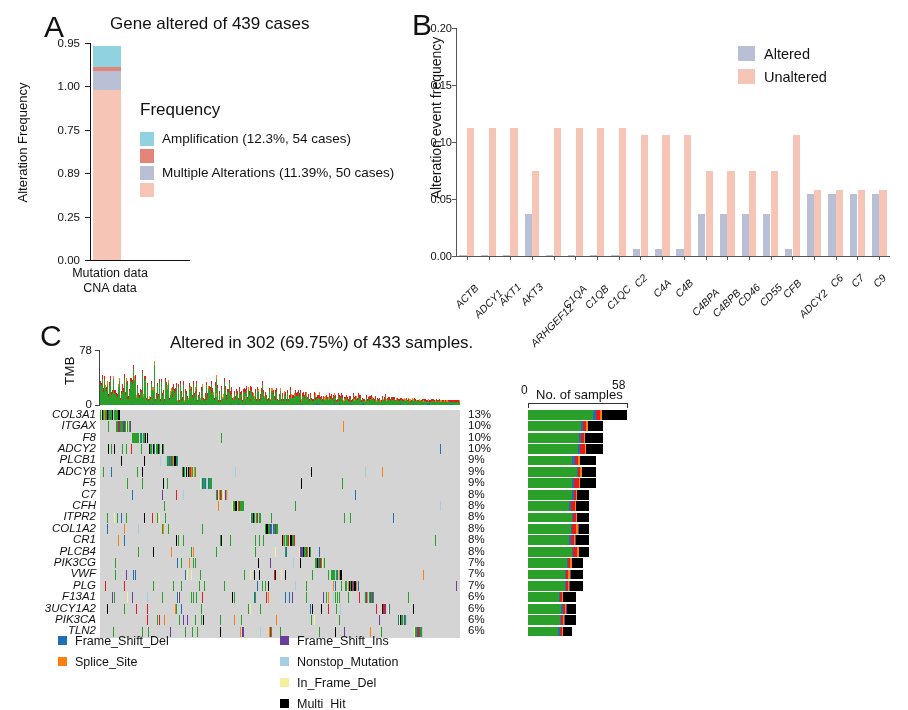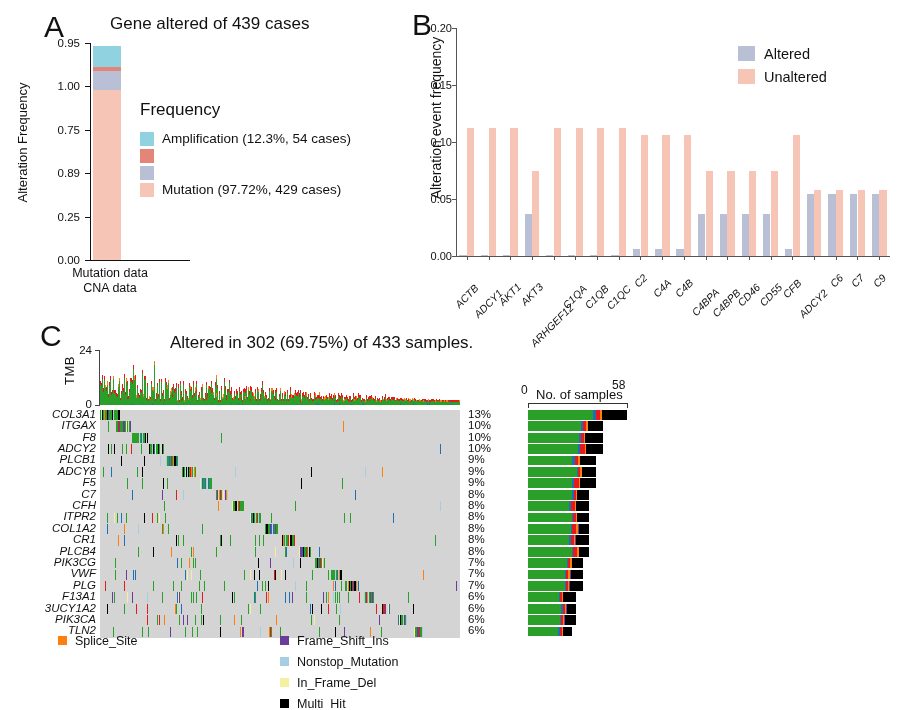--- a/index.html
+++ b/index.html
@@ -159,24 +159,24 @@
     <div id="panelA-legend-rows">
         <div class="legrowA">
           <div class="legswA" style="background: rgb(145, 210, 224);"></div>
           <div class="legtxA">Amplification (12.3%, 54 cases)</div>
         </div>
         <div class="legrowA">
           <div class="legswA" style="background: rgb(228, 133, 122);"></div>
         </div>
         <div class="legrowA">
           <div class="legswA" style="background: rgb(185, 191, 212);"></div>
+          <div class="legtxA">Multiple Alterations (11.39%, 50 cases)</div>
         </div>
         <div class="legrowA">
           <div class="legswA" style="background: rgb(246, 197, 181);"></div>
-          <div class="legtxA">Mutation (97.72%, 429 cases)</div>
         </div>
       </div>
   </div>
 </div>
 
 <div id="panelB">
   <div class="panel-letter" style="left:4px;top:10px;">B</div>
   <div class="ylabB">Alteration event frequency</div>
   <div class="axisB-y"></div>
   <div class="axisB-x"></div>
@@ -287,21 +287,21 @@
         <div class="legswB" style="background: rgb(246, 197, 181);"></div>
         <div class="legtxB">Unaltered</div>
       </div>
     </div>
 </div>
 
 <div id="panelC">
   <div class="panel-letter" style="left:40px;top:6px;">C</div>
   <div class="titleC">Altered in 302 (69.75%) of 433 samples.</div>
 
-  <div class="tmb-lab" style="left:66px;top:29px;">24</div>
+  <div class="tmb-lab" style="left:66px;top:29px;">78</div>
   <div class="tmb-lab" style="left:66px;top:83px;">0</div>
   <div id="tmb-ylabel">TMB</div>
   <div id="tmb-axis"></div>
   <div id="tmb-tick-top"></div>
   <div id="tmb-tick-bot"></div>
   <div id="tmb-block">
       <div class="tmb-bar" style="left: 0px; width: 0.85px; height: 24.0247px;">
         <i style="height: 3.5px; background: rgb(228, 26, 28);"></i>
         <i style="height: 20.5247px; background: rgb(42, 160, 42);"></i>
       </div>
@@ -2801,20 +2801,24 @@
         <div class="rbar-seg" style="left: 30.2726px; width: 1.33345px; background: rgb(31, 111, 180);"></div>
         <div class="rbar-seg" style="left: 31.606px; width: 2.53744px; background: rgb(228, 26, 28);"></div>
         <div class="rbar-seg" style="left: 34.1435px; width: 0.986195px; background: rgb(255, 127, 14);"></div>
         <div class="rbar-seg" style="left: 35.1297px; width: 9.24965px; background: rgb(0, 0, 0);"></div>
       </div>
     </div>
 
   <div id="legendC">
     <div class="colC" id="legendC-col1" style="left:0px;">
         <div class="rowC">
+          <div class="swC" style="background: rgb(31, 111, 180);"></div>
+          <div class="txC">Frame_Shift_Del</div>
+        </div>
+        <div class="rowC">
           <div class="swC" style="background: rgb(255, 127, 14);"></div>
           <div class="txC">Splice_Site</div>
         </div>
       </div>
     <div class="colC" id="legendC-col2" style="left:222px;">
         <div class="rowC">
           <div class="swC" style="background: rgb(106, 61, 154);"></div>
           <div class="txC">Frame_Shift_Ins</div>
         </div>
         <div class="rowC">

